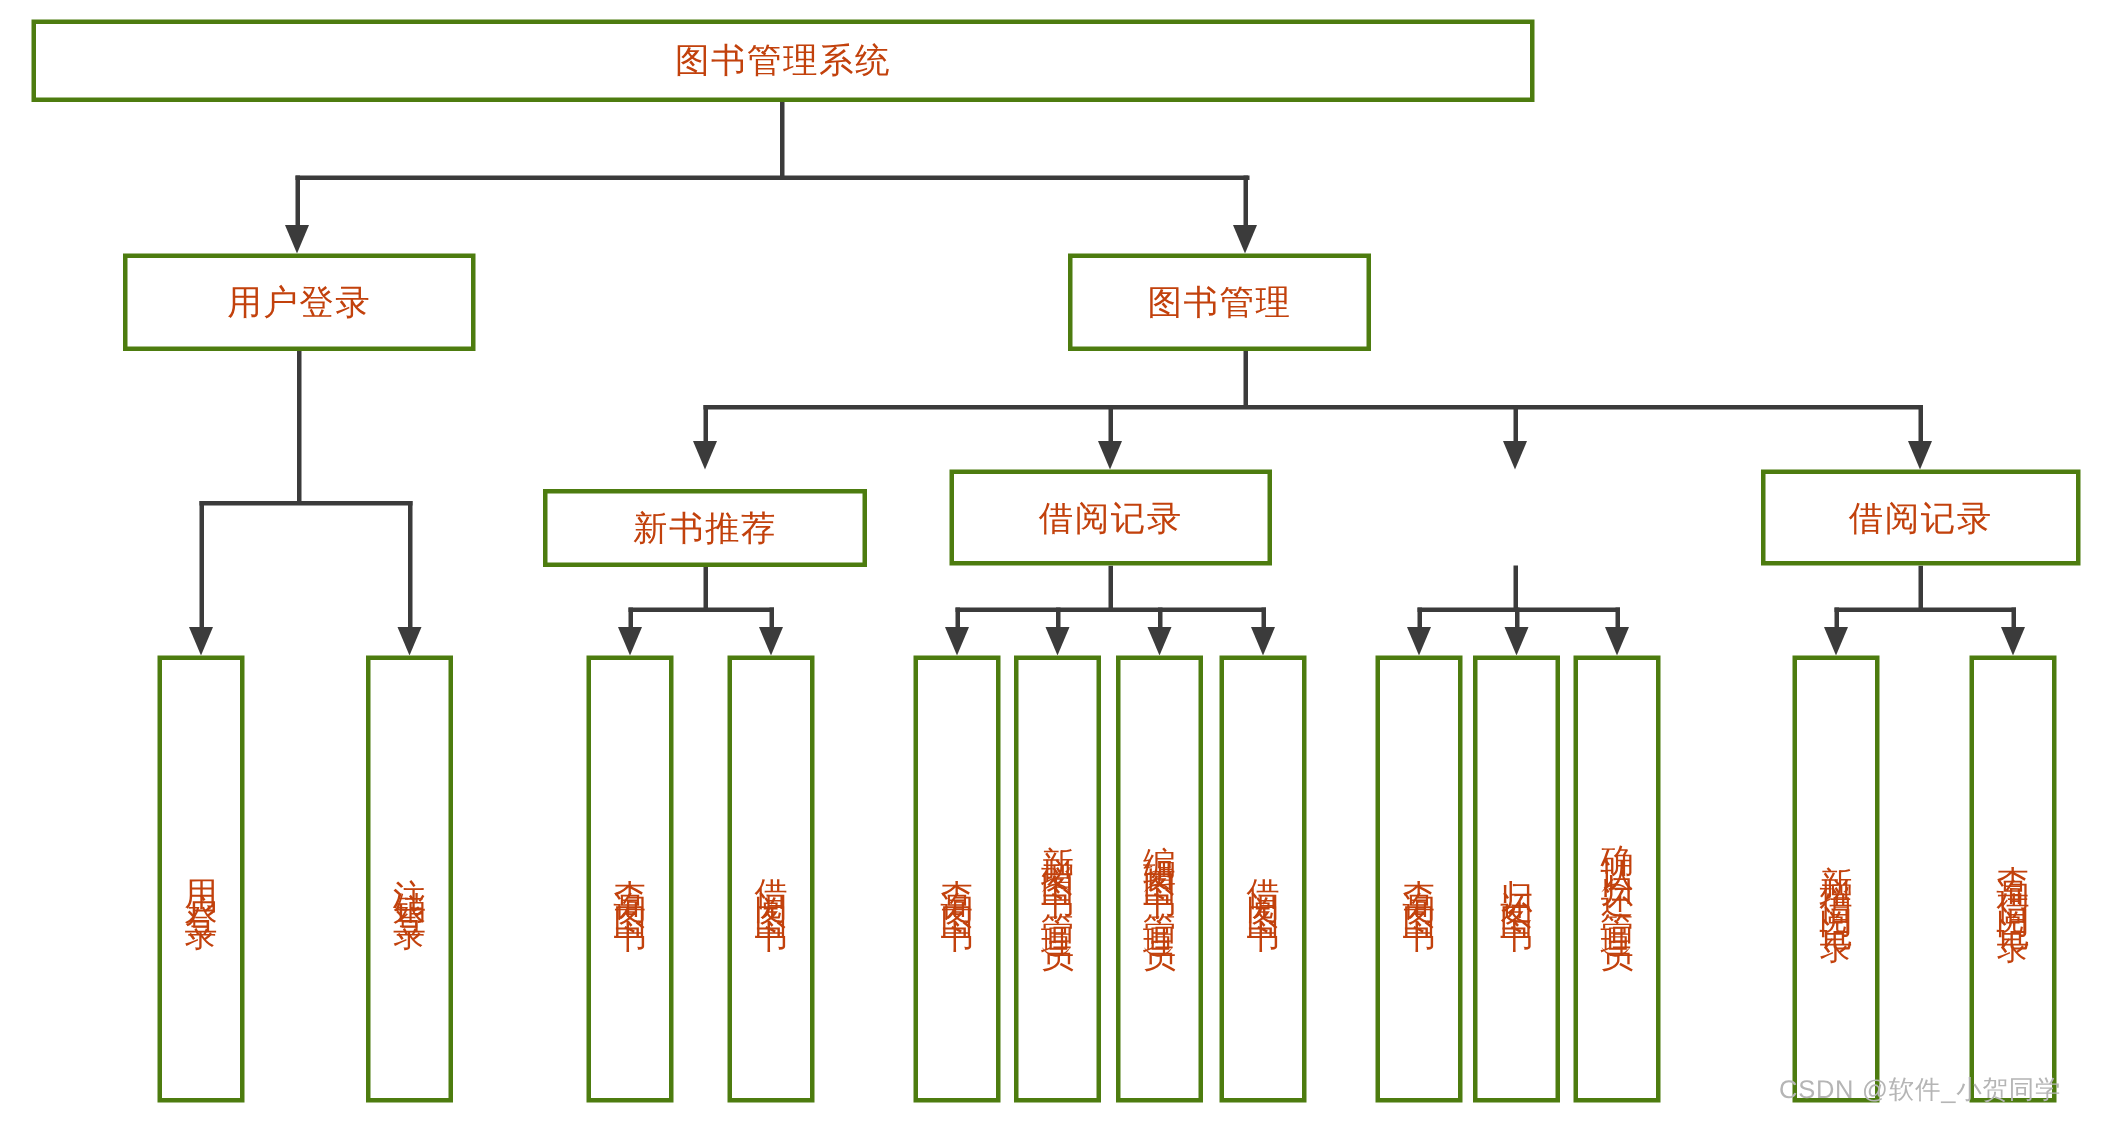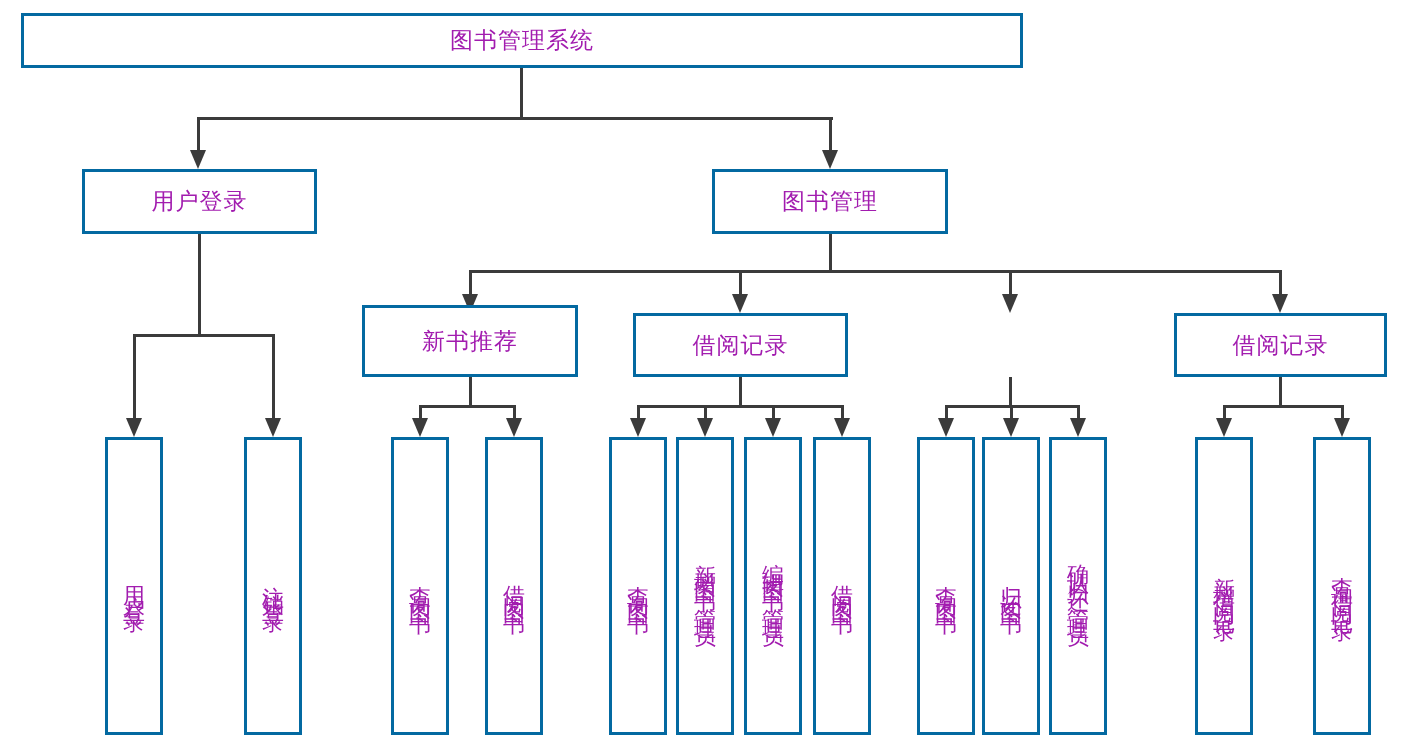--- a/index.html
+++ b/index.html
@@ -6,25 +6,25 @@
   body {
     width:1405px; height:747px;
     background:#ffffff;
     font-family:"Liberation Sans","DejaVu Sans",sans-serif;
     position:relative; overflow:hidden;
   }
   .canvas { position:absolute; left:0; top:0; width:1405px; height:747px; }
 
   .box {
     position:absolute;
-    border:3px solid #0369a1;
+    border:3px solid #4d7c0f;
     background:#ffffff;
     box-sizing:border-box;
     display:flex; align-items:center; justify-content:center;
-    color:#a21caf; font-size:23px;
+    color:#c2410c; font-size:23px;
     letter-spacing:1px;
     z-index:3;
   }
   .vbox {
     writing-mode:vertical-rl;
     text-orientation:mixed;
     font-size:22px;
     letter-spacing:9px;
     line-height:1;
   }
@@ -60,21 +60,21 @@
   <div class="vline" style="left:520px; top:68px;  height:50px;"></div>
   <div class="hline" style="left:197px; top:117px; width:636px;"></div>
   <div class="vline" style="left:197px; top:117px; height:33px;"></div>
   <div class="arrow-down" style="left:190px; top:150px;"></div>
   <div class="vline" style="left:829px; top:117px; height:33px;"></div>
   <div class="arrow-down" style="left:822px; top:150px;"></div>
 
   <div class="box" style="left:82px; top:169px; width:235px; height:65px;">
     <span>用户登录</span>
   </div>
-  <div class="box" style="left:712px; top:169px; width:236px; height:65px;">
+  <div class="box" style="left:712px; top:169px; width:202px; height:65px;">
     <span>图书管理</span>
   </div>
 
   <div class="vline" style="left:198px; top:234px; height:102px;"></div>
   <div class="hline" style="left:133px; top:334px; width:142px;"></div>
   <div class="vline" style="left:133px; top:334px; height:84px;"></div>
   <div class="arrow-down" style="left:126px; top:418px;"></div>
   <div class="vline" style="left:272px; top:334px; height:84px;"></div>
   <div class="arrow-down" style="left:265px; top:418px;"></div>
 
@@ -82,21 +82,21 @@
   <div class="hline" style="left:469px; top:270px; width:813px;"></div>
   <div class="vline" style="left:469px;  top:270px; height:24px;"></div>
   <div class="arrow-down" style="left:462px;  top:294px;"></div>
   <div class="vline" style="left:739px;  top:270px; height:24px;"></div>
   <div class="arrow-down" style="left:732px;  top:294px;"></div>
   <div class="vline" style="left:1009px; top:270px; height:24px;"></div>
   <div class="arrow-down" style="left:1002px; top:294px;"></div>
   <div class="vline" style="left:1279px; top:270px; height:24px;"></div>
   <div class="arrow-down" style="left:1272px; top:294px;"></div>
 
-  <div class="box" style="left:362px; top:305px; width:216px; height:72px;">
+  <div class="box" style="left:362px; top:326px; width:216px; height:52px;">
     <span>新书推荐</span>
   </div>
   <div class="box" style="left:633px; top:313px; width:215px; height:64px;">
     <span>借阅记录</span>
   </div>
   <div class="box" style="left:1174px; top:313px; width:213px; height:64px;">
     <span>借阅记录</span>
   </div>
 
   <div class="vline" style="left:469px; top:377px; height:30px;"></div>
@@ -170,14 +170,15 @@
     <span>确认归还（管理员）</span>
   </div>
 
   <div class="box vbox" style="left:1195px; top:437px; width:58px; height:298px;">
     <span>新增借阅记录</span>
   </div>
   <div class="box vbox" style="left:1313px; top:437px; width:58px; height:298px;">
     <span>查询借阅记录</span>
   </div>
 
+  <div class="watermark">CSDN @软件_小贺同学</div>
 
 </div>
 
 </body></html>

